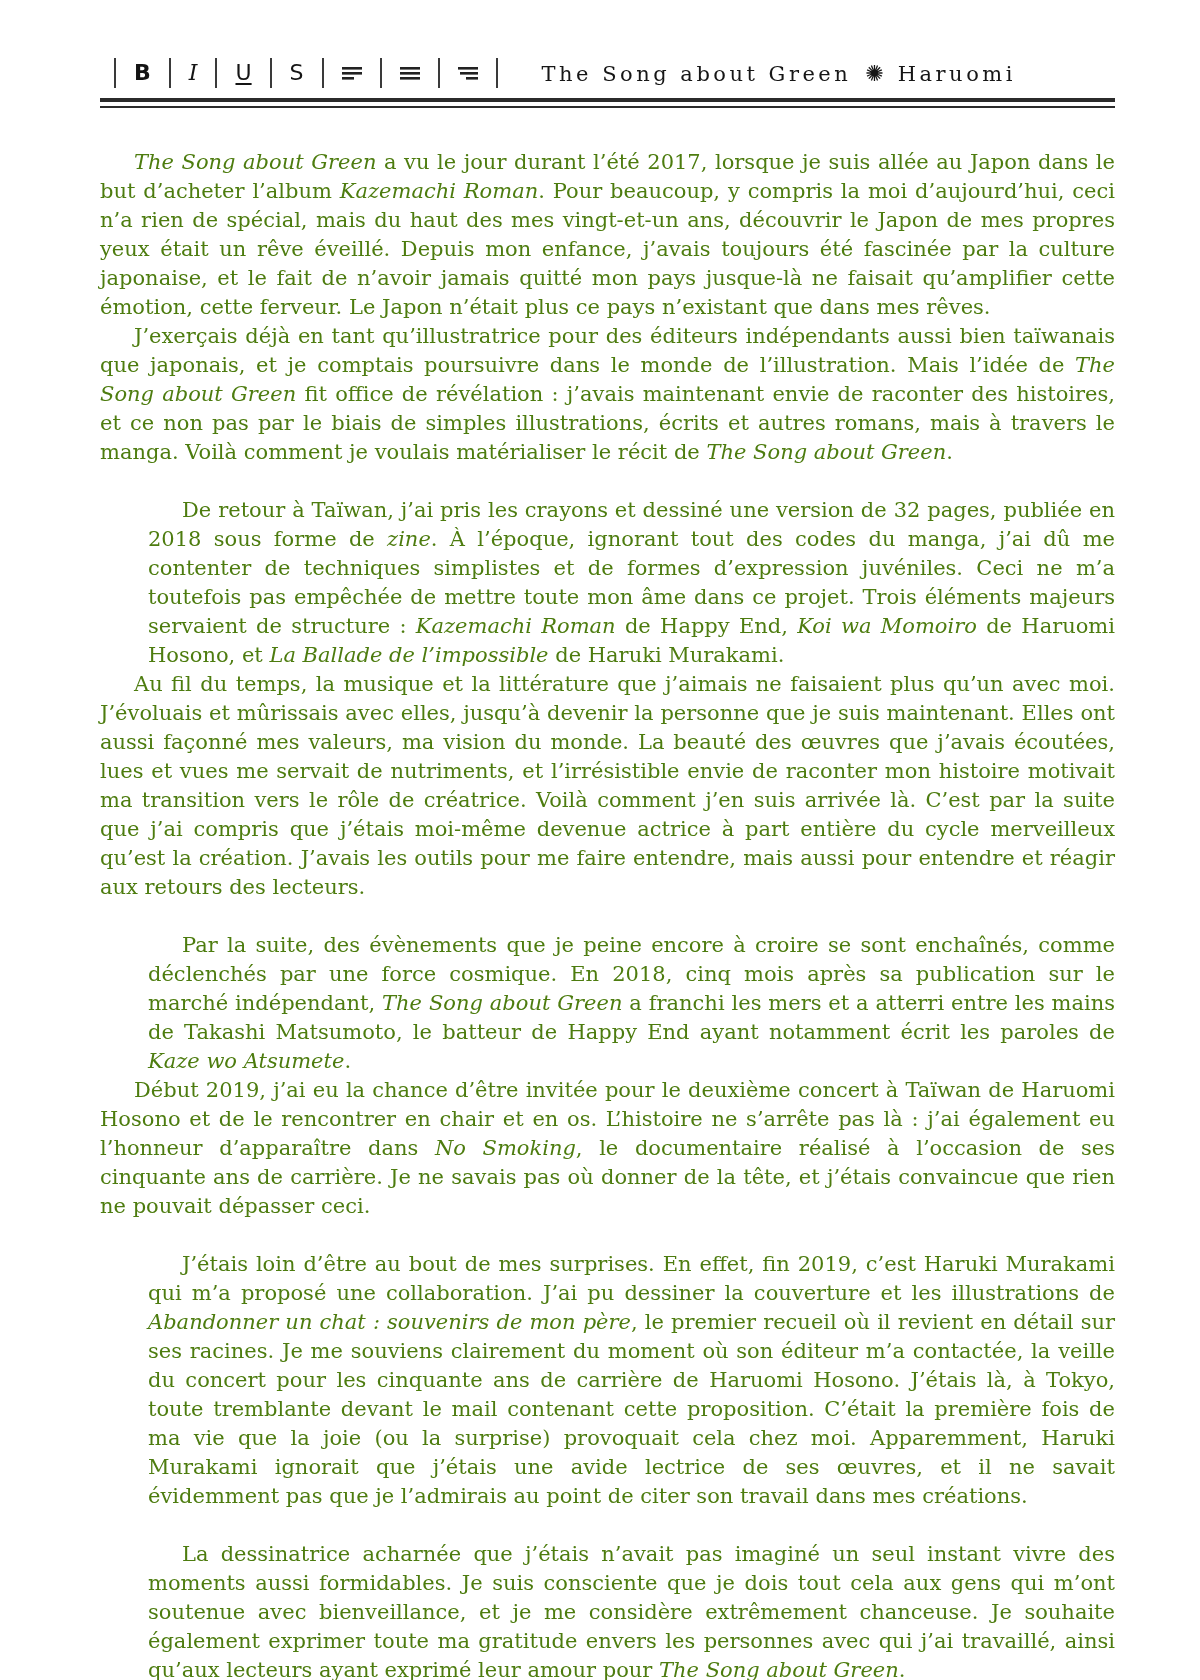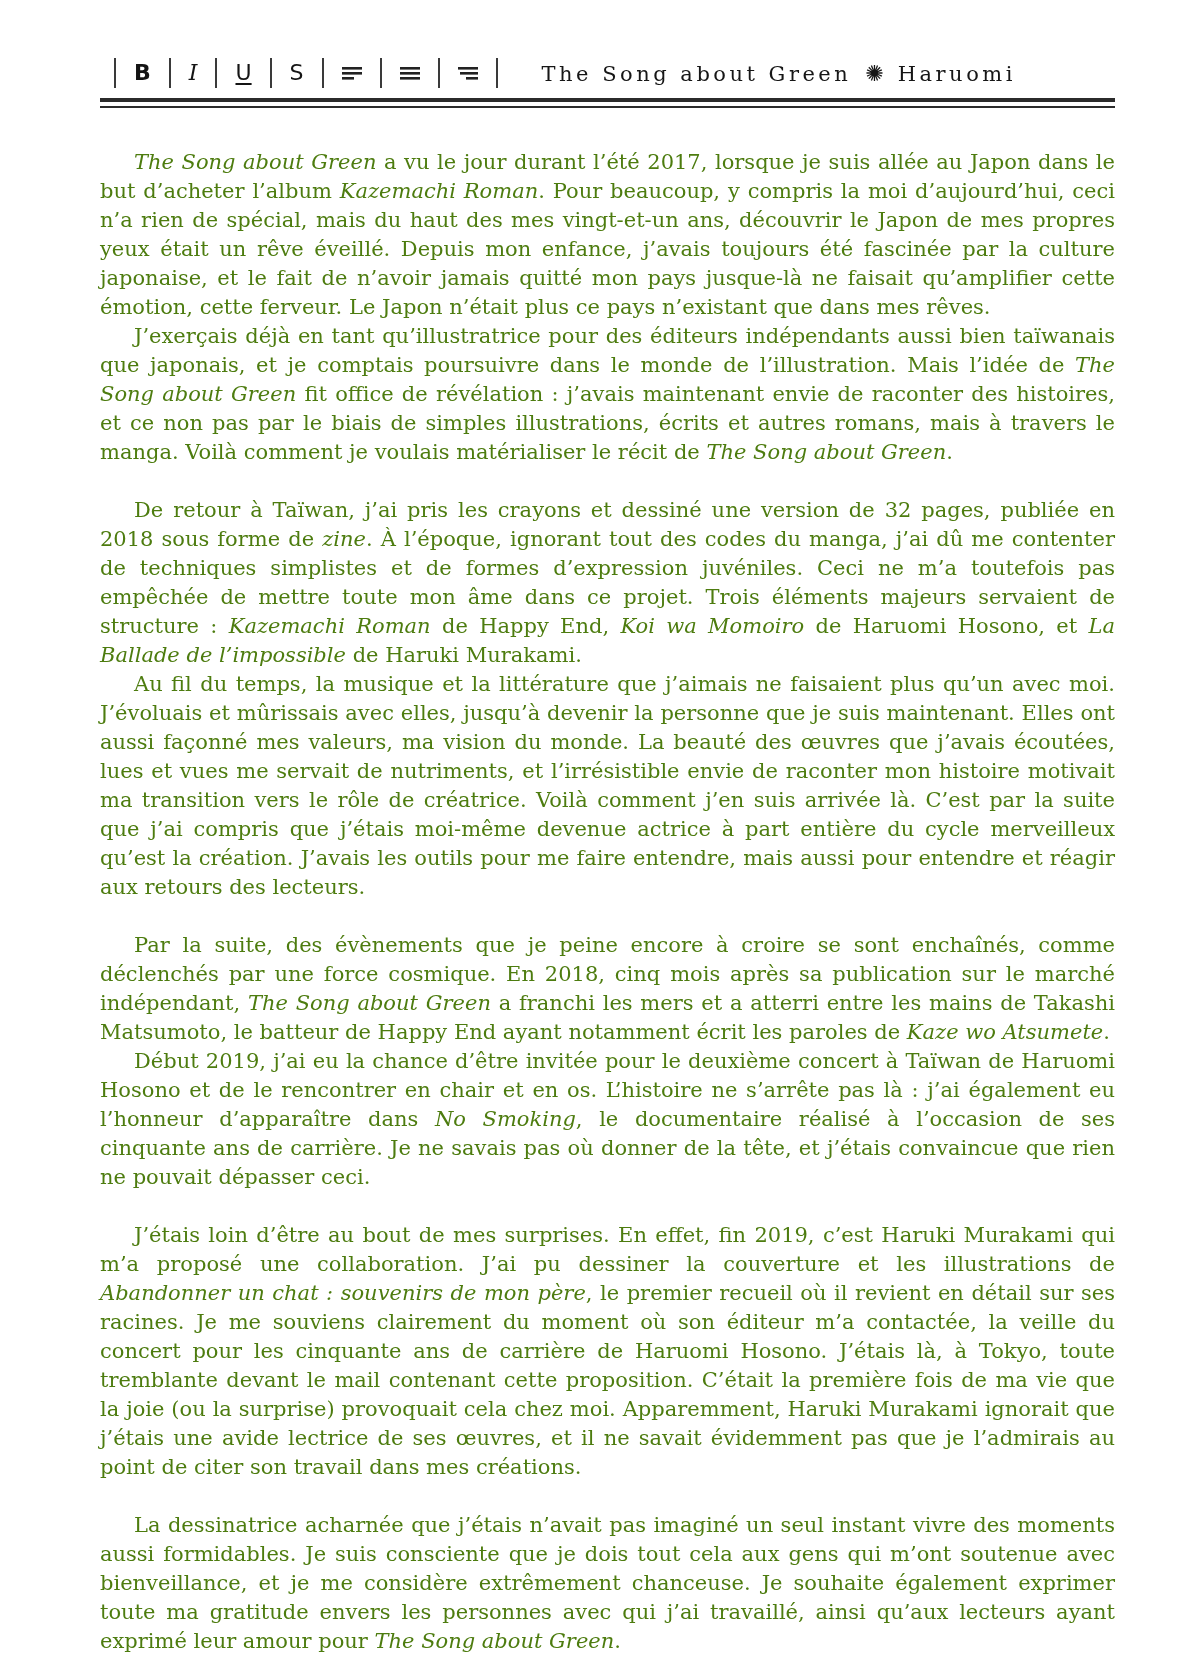--- a/index.html
+++ b/index.html
@@ -70,20 +70,21 @@
     hyphens:auto;
     -webkit-hyphens:auto;
     color:#4d7c0f;
   }
   .doc p{
     margin:0;
     text-indent:34px;
   }
   .doc p.gap{
     margin-top:29px;
+    margin-left:48px;
   }
   .doc em{font-style:italic;}
 </style>
 </head>
 <body>
 
 <div class="page">
 
   <div class="toolbar">
     <span class="tb-sep"></span>

